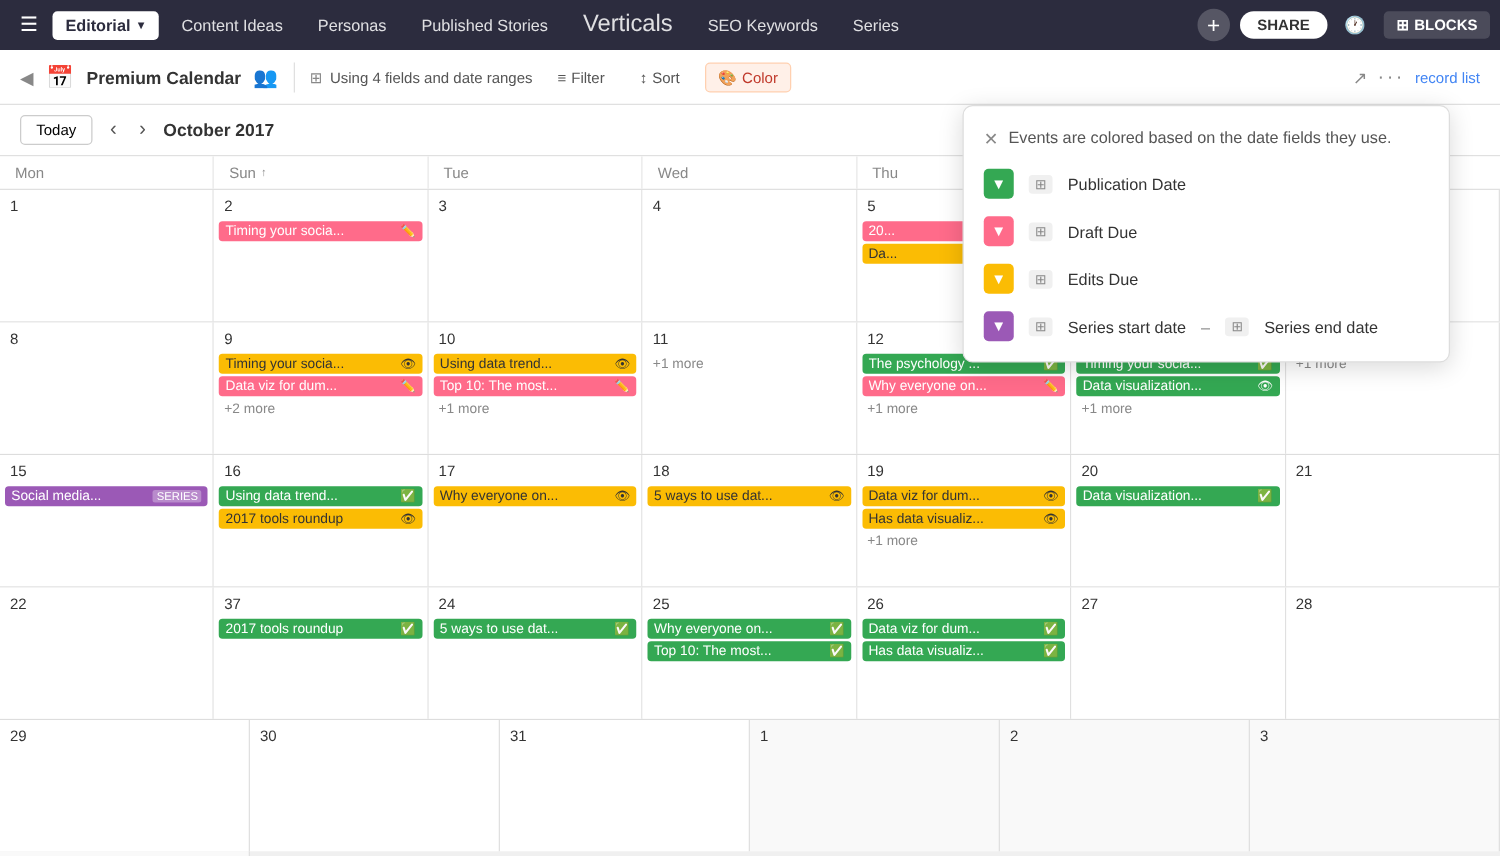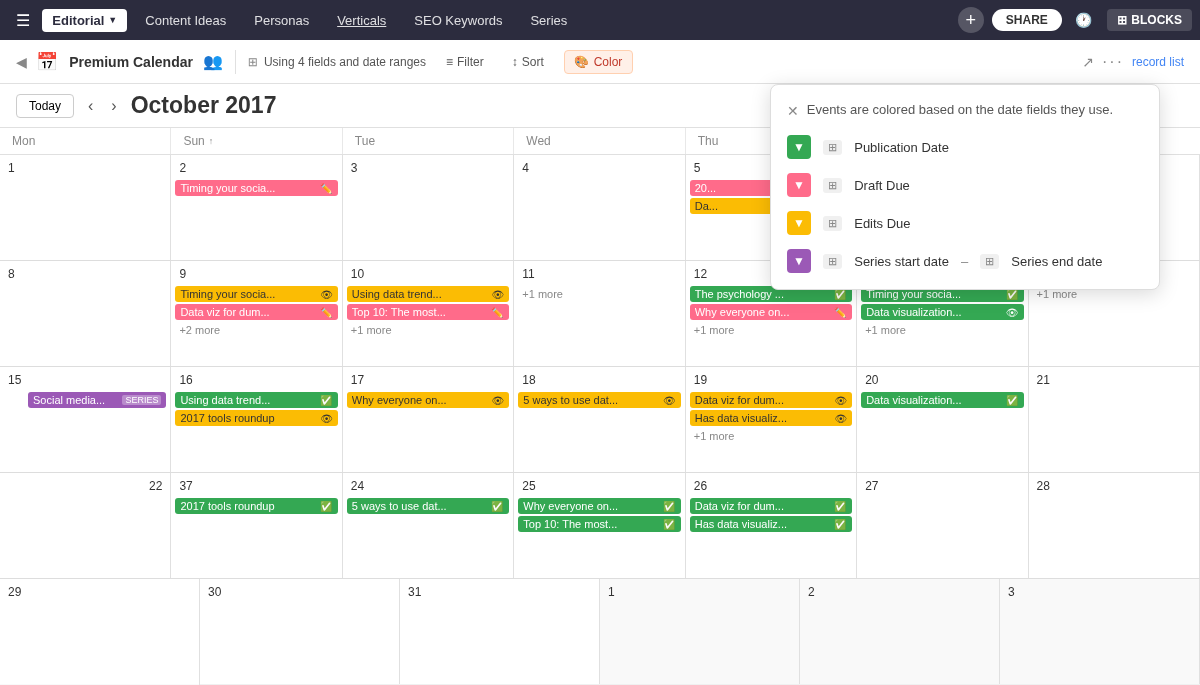--- a/index.html
+++ b/index.html
@@ -10,21 +10,22 @@
 
 <nav style="display:flex;align-items:center;background:#2c2c3e;height:40px;padding:0 8px;gap:4px;">
   <span style="color:white;padding:6px 8px;cursor:pointer;font-size:16px;">☰</span>
   <div style="background:white;color:#2c2c3e;border-radius:4px;padding:4px 10px;font-weight:700;font-size:13px;display:flex;align-items:center;gap:4px;cursor:pointer;">
     <span>Editorial</span>
     <span style="font-size:9px;">▼</span>
   </div>
   <div style="display:flex;align-items:center;">
     <span style="color:rgba(255,255,255,0.85);padding:6px 14px;font-size:13px;cursor:pointer;">Content Ideas</span>
     <span style="color:rgba(255,255,255,0.85);padding:6px 14px;font-size:13px;cursor:pointer;">Personas</span>
-    <span style="color:rgba(255,255,255,0.85);padding:6px 14px;font-size:13px;cursor:pointer;text-decoration:underline;">Verticals</span>
+    <span style="color:rgba(255,255,255,0.85);padding:6px 14px;font-size:13px;cursor:pointer;">Published Stories</span>
+    <span style="color:rgba(255,255,255,0.85);padding:6px 14px;font-size:19px;cursor:pointer;">Verticals</span>
     <span style="color:rgba(255,255,255,0.85);padding:6px 14px;font-size:13px;cursor:pointer;">SEO Keywords</span>
     <span style="color:rgba(255,255,255,0.85);padding:6px 14px;font-size:13px;cursor:pointer;">Series</span>
   </div>
   <div style="margin-left:auto;display:flex;align-items:center;gap:8px;">
     <span style="color:white;background:rgba(255,255,255,0.2);border-radius:50%;width:26px;height:26px;display:flex;align-items:center;justify-content:center;cursor:pointer;font-size:18px;line-height:1;">+</span>
     <span style="background:white;color:#333;border-radius:20px;padding:4px 14px;font-weight:700;font-size:12px;cursor:pointer;">SHARE</span>
     <span style="color:white;padding:4px 6px;cursor:pointer;font-size:14px;">🕐</span>
     <span style="color:white;background:rgba(255,255,255,0.15);border-radius:4px;padding:4px 10px;font-size:12px;font-weight:600;cursor:pointer;display:flex;align-items:center;gap:4px;">
       <span>⊞</span>
       <span>BLOCKS</span>
@@ -90,21 +91,21 @@
       <span style="font-size:11px;color:#888;background:#f0f0f0;padding:1px 5px;border-radius:3px;">⊞</span>
       <span style="font-size:13px;color:#333;">Series end date</span>
     </div>
   </div>
 </div>
 
 <div style="display:flex;align-items:center;background:white;padding:8px 16px;gap:10px;border-bottom:1px solid #e0e0e0;">
   <button style="border:1px solid #ccc;border-radius:4px;padding:4px 12px;background:white;font-size:12px;cursor:pointer;">Today</button>
   <button style="border:none;background:none;font-size:16px;cursor:pointer;color:#555;padding:2px 4px;">‹</button>
   <button style="border:none;background:none;font-size:16px;cursor:pointer;color:#555;padding:2px 4px;">›</button>
-  <span style="font-size:23px;font-weight:600;">October 2017</span>
+  <span style="font-size:14px;font-weight:600;">October 2017</span>
 </div>
 
 <div style="overflow:hidden;background:#f0f0f0;">
 
   <div style="display:grid;grid-template-columns:repeat(7,1fr);background:white;border-bottom:1px solid #e0e0e0;">
     <div style="padding:6px 12px;font-size:12px;color:#888;font-weight:500;border-right:1px solid #e8e8e8;"><span>Mon</span></div>
     <div style="padding:6px 12px;font-size:12px;color:#888;font-weight:500;border-right:1px solid #e8e8e8;display:flex;align-items:center;gap:4px;">
       <span>Sun</span>
       <span style="font-size:9px;cursor:pointer;">↑</span>
     </div>
@@ -206,21 +207,21 @@
           <div style="font-size: 11px; color: rgb(136, 136, 136); padding: 2px 4px; cursor: pointer;">+1 more</div>
         </div>
         <div style="border-right: 1px solid rgb(224, 224, 224); padding: 4px; background: white; min-height: 105px; vertical-align: top;">
           <div style="font-size: 12px; font-weight: 500; color: rgb(51, 51, 51); padding: 2px 4px; margin-bottom: 3px;">14</div>
           <div style="font-size: 11px; color: rgb(136, 136, 136); padding: 2px 4px; cursor: pointer;">+1 more</div>
         </div>
       </div>
       <div style="display: grid; grid-template-columns: repeat(7, 1fr); border-bottom: 1px solid rgb(221, 221, 221); min-height: 105px;">
         <div style="border-right: 1px solid rgb(224, 224, 224); padding: 4px; background: white; min-height: 105px; vertical-align: top;">
           <div style="font-size: 12px; font-weight: 500; color: rgb(51, 51, 51); padding: 2px 4px; margin-bottom: 3px;">15</div>
-          <div style="background: rgb(155, 89, 182); color: white; border-radius: 3px; padding: 2px 5px; margin-bottom: 2px; font-size: 11px; cursor: pointer; display: flex; align-items: center; justify-content: space-between; overflow: hidden; margin-left: 24px;">
+          <div style="background: rgb(155, 89, 182); color: white; border-radius: 3px; padding: 2px 5px; margin-bottom: 2px; font-size: 11px; cursor: pointer; display: flex; align-items: center; justify-content: space-between; overflow: hidden;">
             <span style="overflow: hidden; text-overflow: ellipsis; white-space: nowrap; flex: 1 1 0%;">Social media...</span>
             <span style="font-size: 9px; margin-left: 4px; background: rgba(255, 255, 255, 0.3); border-radius: 2px; padding: 0px 3px; flex-shrink: 0;">SERIES</span>
           </div>
         </div>
         <div style="border-right: 1px solid rgb(224, 224, 224); padding: 4px; background: white; min-height: 105px; vertical-align: top;">
           <div style="font-size: 12px; font-weight: 500; color: rgb(51, 51, 51); padding: 2px 4px; margin-bottom: 3px;">16</div>
           <div style="background: rgb(52, 168, 83); color: white; border-radius: 3px; padding: 2px 5px; margin-bottom: 2px; font-size: 11px; cursor: pointer; display: flex; align-items: center; justify-content: space-between; overflow: hidden;">
             <span style="overflow: hidden; text-overflow: ellipsis; white-space: nowrap; flex: 1 1 0%;">Using data trend...</span>
             <span style="font-size: 10px; margin-left: 3px; flex-shrink: 0;">✅</span>
           </div>
@@ -261,21 +262,21 @@
             <span style="overflow: hidden; text-overflow: ellipsis; white-space: nowrap; flex: 1 1 0%;">Data visualization...</span>
             <span style="font-size: 10px; margin-left: 3px; flex-shrink: 0;">✅</span>
           </div>
         </div>
         <div style="border-right: 1px solid rgb(224, 224, 224); padding: 4px; background: white; min-height: 105px; vertical-align: top;">
           <div style="font-size: 12px; font-weight: 500; color: rgb(51, 51, 51); padding: 2px 4px; margin-bottom: 3px;">21</div>
         </div>
       </div>
       <div style="display: grid; grid-template-columns: repeat(7, 1fr); border-bottom: 1px solid rgb(221, 221, 221); min-height: 105px;">
         <div style="border-right: 1px solid rgb(224, 224, 224); padding: 4px; background: white; min-height: 105px; vertical-align: top;">
-          <div style="font-size: 12px; font-weight: 500; color: rgb(51, 51, 51); padding: 2px 4px; margin-bottom: 3px; text-align: right;">22</div>
+          <div style="font-size: 12px; font-weight: 500; color: rgb(51, 51, 51); padding: 2px 4px; margin-bottom: 3px;">22</div>
         </div>
         <div style="border-right: 1px solid rgb(224, 224, 224); padding: 4px; background: white; min-height: 105px; vertical-align: top;">
           <div style="font-size: 12px; font-weight: 500; color: rgb(51, 51, 51); padding: 2px 4px; margin-bottom: 3px;">37</div>
           <div style="background: rgb(52, 168, 83); color: white; border-radius: 3px; padding: 2px 5px; margin-bottom: 2px; font-size: 11px; cursor: pointer; display: flex; align-items: center; justify-content: space-between; overflow: hidden;">
             <span style="overflow: hidden; text-overflow: ellipsis; white-space: nowrap; flex: 1 1 0%;">2017 tools roundup</span>
             <span style="font-size: 10px; margin-left: 3px; flex-shrink: 0;">✅</span>
           </div>
         </div>
         <div style="border-right: 1px solid rgb(224, 224, 224); padding: 4px; background: white; min-height: 105px; vertical-align: top;">
           <div style="font-size: 12px; font-weight: 500; color: rgb(51, 51, 51); padding: 2px 4px; margin-bottom: 3px;">24</div>

